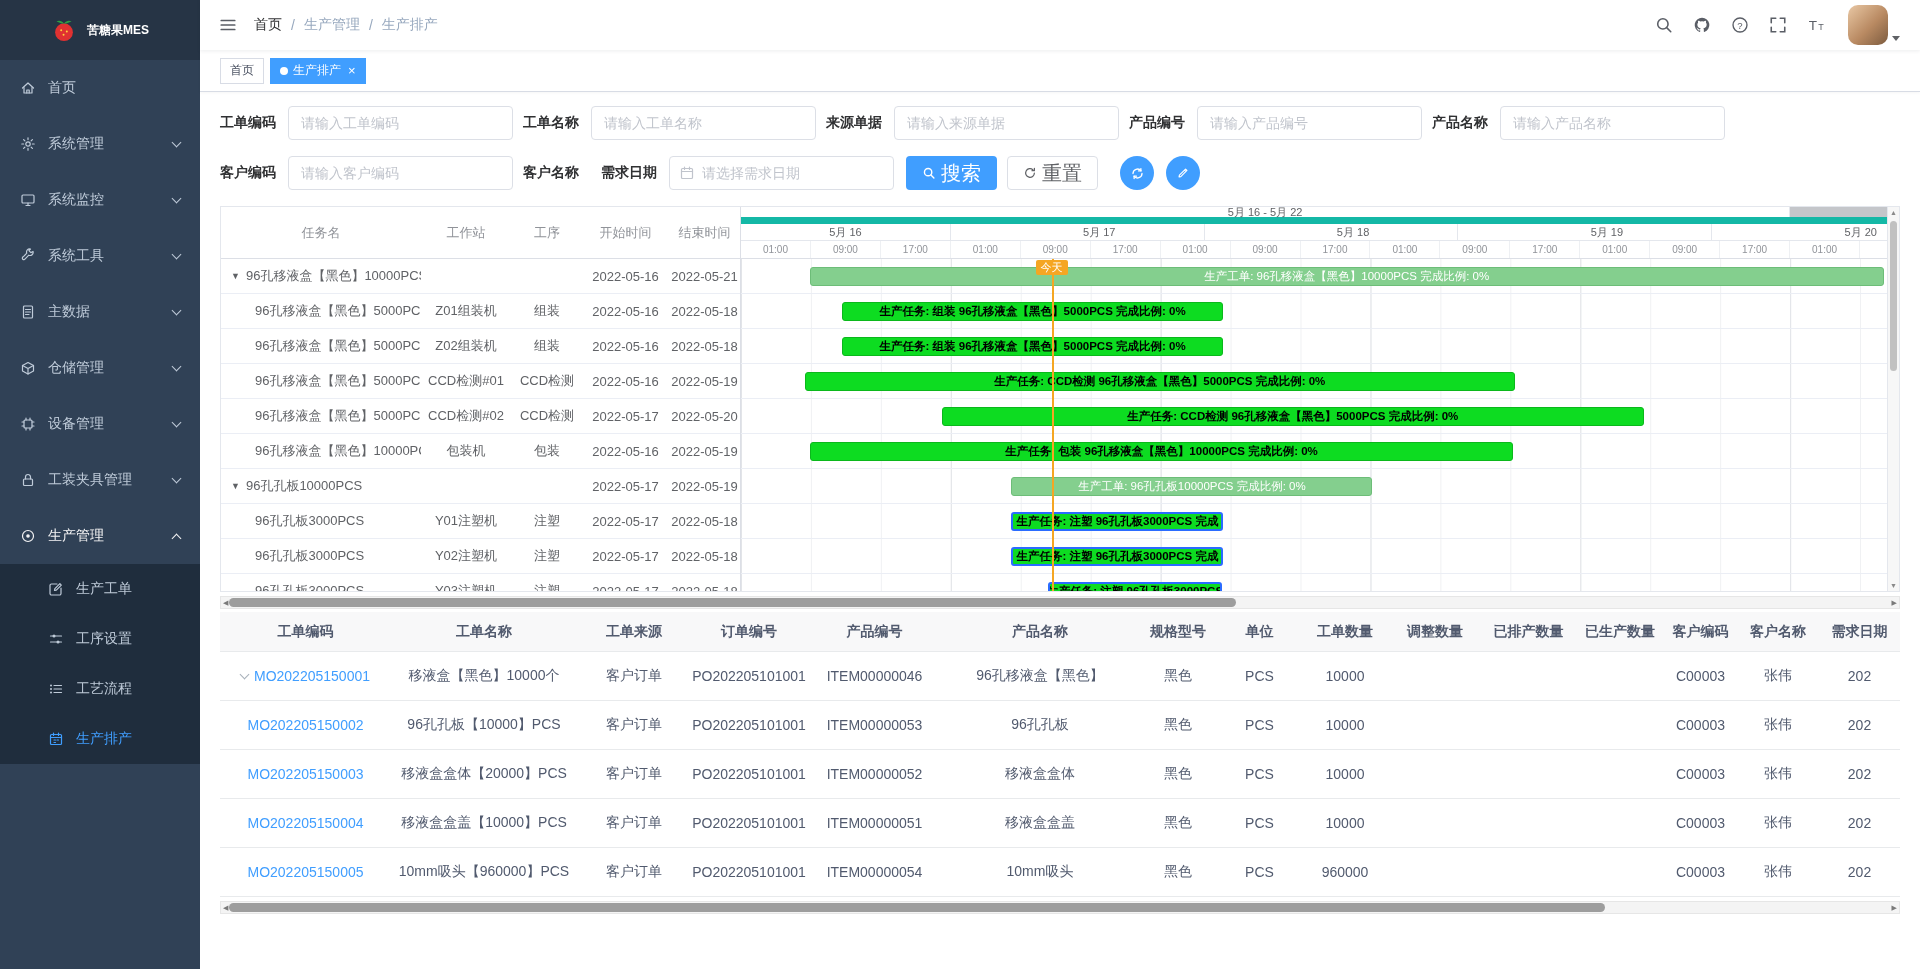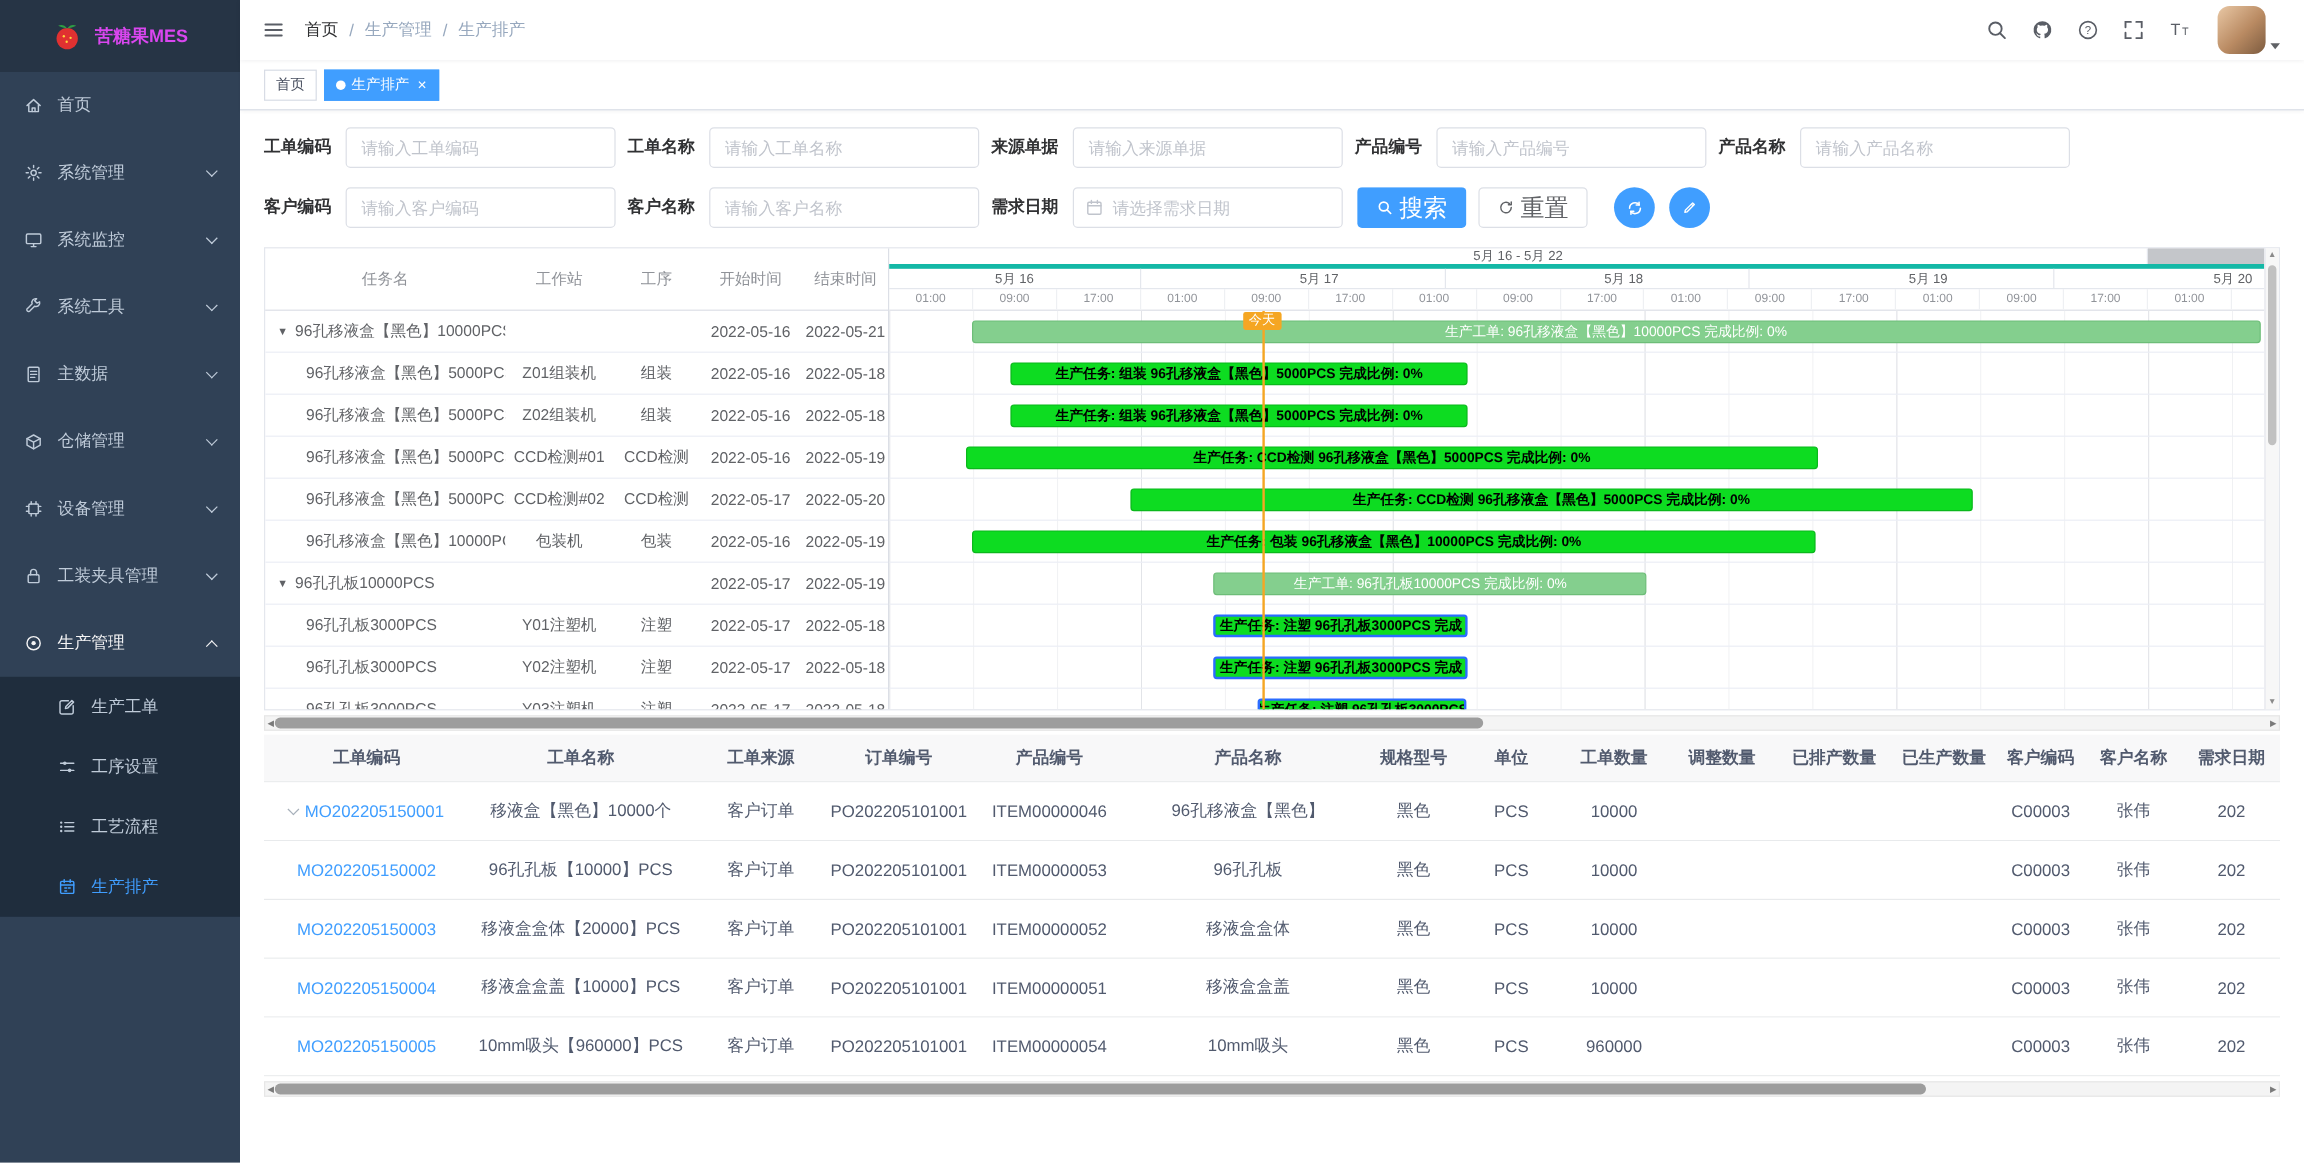--- a/index.html
+++ b/index.html
@@ -3,21 +3,21 @@
 <meta charset="utf-8">
 <style>
   *{box-sizing:border-box;margin:0;padding:0;}
   html,body{width:1920px;height:969px;overflow:hidden;}
   body{font-family:"Liberation Sans","DejaVu Sans",sans-serif;background:#fff;color:#303133;}
   .app{display:flex;width:1920px;height:969px;}
 
   
   .sidebar{width:200px;background:#304156;color:#bfcbd9;flex-shrink:0;overflow:hidden;}
   .logo{height:60px;background:#263445;display:flex;align-items:center;justify-content:center;gap:10px;cursor:pointer;}
-  .logo-title{color:#d946ef;font-weight:700;font-size:15px;}
+  .logo-title{color:#ffffff;font-weight:700;font-size:12px;}
   .menu-item{height:56px;display:flex;align-items:center;padding:0 20px;font-size:14px;position:relative;cursor:pointer;}
   .menu-item .icon{margin-right:12px;display:flex;}
   .menu-item.active{color:#f4f4f5;}
   .chevron{position:absolute;right:20px;width:7px;height:7px;border-right:1.5px solid currentColor;border-bottom:1.5px solid currentColor;transform:rotate(45deg);margin-top:-3px;}
   .chevron-up{transform:rotate(-135deg);margin-top:4px;}
   .submenu{background:#1f2d3d;}
   .submenu-item{height:50px;display:flex;align-items:center;padding:0 20px 0 48px;font-size:14px;color:#bfcbd9;cursor:pointer;}
   .submenu-item .icon{margin-right:12px;display:flex;}
   .submenu-item.active{color:#409EFF;}
   .icon svg{display:block;}
@@ -67,21 +67,21 @@
   .g-body{height:332px;overflow:hidden;}
   .g-row{height:35px;display:flex;align-items:center;border-bottom:1px solid #ebeef5;font-size:13px;color:#606266;cursor:pointer;}
   .g-cell{overflow:hidden;white-space:nowrap;text-align:center;flex-shrink:0;}
   .g-cell.name{text-align:left;display:flex;align-items:center;}
   .g-cell.name.child{padding-left:34px;}
   .g-cell.name.parent{padding-left:10px;}
   .tri{font-size:9px;color:#606266;margin-right:6px;flex-shrink:0;}
 
   .gantt-right{flex:1;position:relative;min-width:0;}
   .tl-wrap{margin-right:12px;}
-  .range-row{height:17px;display:flex;border-bottom:4px solid #14b8a6;font-size:11px;color:#606266;}
+  .range-row{height:17px;display:flex;border-bottom:7px solid #14b8a6;font-size:11px;color:#606266;}
   .range-cell{width:91.55%;display:flex;align-items:center;justify-content:center;border-right:1px solid #e4e7ed;}
   .range-gray{flex:1;background:#c4c6ca;}
   .days-row{height:17px;display:flex;border-bottom:1px solid #e4e7ed;font-size:11px;color:#606266;gap:44px;}
   .day-cell{width:18.31%;display:flex;align-items:center;justify-content:center;border-right:1px solid #e4e7ed;flex-shrink:0;}
   .days-filler{flex:1;}
   .ticks-row{height:18px;display:flex;border-bottom:1px solid #dcdfe6;font-size:10px;color:#909399;}
   .tick-cell{width:6.1033%;display:flex;align-items:center;justify-content:center;border-right:1px solid #eef0f3;flex-shrink:0;}
   .ticks-filler{flex:1;}
   .chart-body{height:332px;position:relative;overflow:hidden;
     background-image:linear-gradient(90deg,#e2e4e8 1px,transparent 1px),linear-gradient(90deg,#f0f1f3 1px,transparent 1px);
@@ -349,21 +349,20 @@
             <label class="filter-label">产品名称</label>
             <input class="filter-input" placeholder="请输入产品名称" style="">
           </div>
         </div>
       <div class="filter-row">
         <div id="filter-items-2" style="display:contents"><div class="filter-item">
               <label class="filter-label">客户编码</label>
               <input class="filter-input" placeholder="请输入客户编码" style="">
             </div><div class="filter-item">
               <label class="filter-label">客户名称</label>
-              <input class="filter-input" placeholder="请输入客户名称" style="">
             </div><div class="filter-item">
               <label class="filter-label">需求日期</label>
               <div class="date-wrap"><span class="icon date-icon">
                   <svg viewBox="0 0 16 16" width="16" height="16" fill="none" stroke="currentColor" stroke-width="1.2" stroke-linecap="round" stroke-linejoin="round">
                     <rect x="2.5" y="3.5" width="11" height="10" rx="1"></rect>
                     <path d="M2.5 6.5h11M5.5 2v2.5M10.5 2v2.5"></path>
                   </svg>
                 </span><input class="filter-input" placeholder="请选择需求日期" style=""></div>
             </div></div>
         <button class="btn btn-primary">

